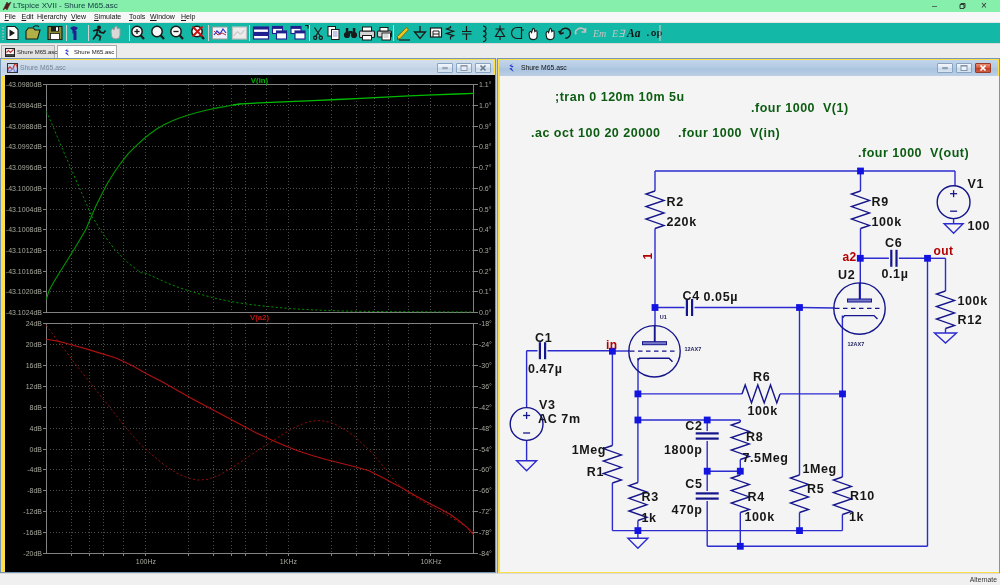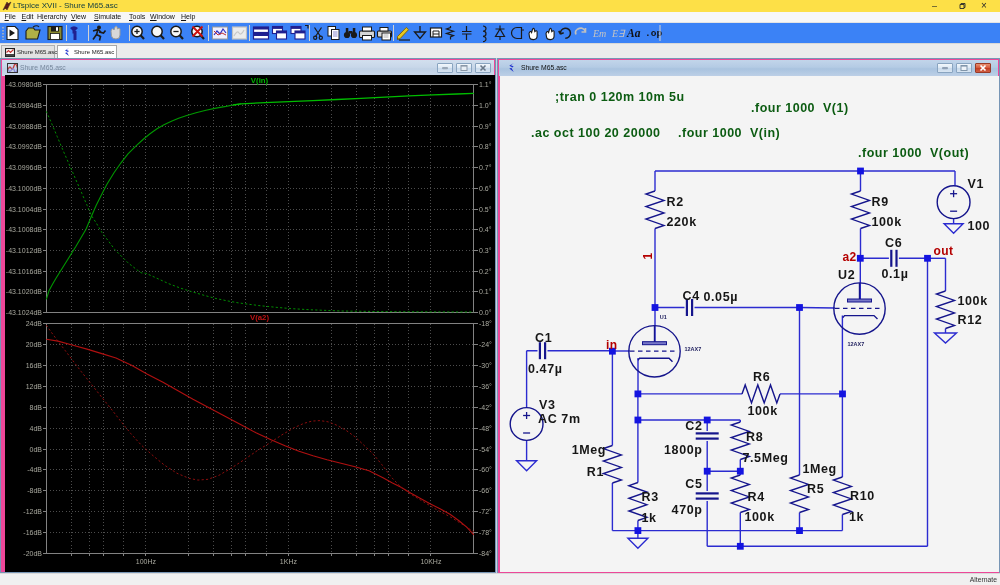--- a/index.html
+++ b/index.html
@@ -1,24 +1,24 @@
 <!DOCTYPE html>
 <html><head><meta charset="utf-8"><style>
 *{margin:0;padding:0;box-sizing:border-box}
 body{width:1000px;height:585px;overflow:hidden;font-family:"Liberation Sans",sans-serif;background:#d4d0c8;position:relative}
 .abs{position:absolute}
-#titlebar{left:0;top:0;width:1000px;height:11.5px;background:#fde047;color:#0e3a41;font-size:8.5px}
+#titlebar{left:0;top:0;width:1000px;height:11.5px;background:#86efac;color:#0e3a41;font-size:8.5px}
 #menubar{left:0;top:11.5px;width:1000px;height:11.5px;background:#f7f7f7;font-size:7px;color:#111;border-bottom:1px solid #e4e4e4}
 .mi{position:absolute;top:1.5px}
 .mi u{text-decoration:underline}
-#toolbar{left:0;top:23px;width:1000px;height:20.5px;background:#3b82f6;border-bottom:1px solid #d8d8d8}
+#toolbar{left:0;top:23px;width:1000px;height:20.5px;background:#14b8a6;border-bottom:1px solid #d8d8d8}
 #tabbar{left:0;top:43.5px;width:1000px;height:14px;background:#ececec}
 .tab{position:absolute;top:1px;height:13px;font-size:6px;color:#222;border:1px solid #b0b0b0;border-bottom:none;white-space:nowrap}
 #mdi{left:0;top:57.5px;width:1000px;height:515.5px;background:#c8d4e4}
-.win{position:absolute;border:1px solid #7795b5;background:#ec4899}
+.win{position:absolute;border:1px solid #7795b5;background:#fde047}
 .wtitle{position:absolute;left:1px;top:1px;right:1px;height:16px;font-size:6.8px;white-space:nowrap}
 .wt-act{background:linear-gradient(#c2d5ea,#b4cbe4 45%,#a9c3df 55%,#bccfe6);color:#101010}
 .wt-inact{background:linear-gradient(#d2dfee,#c8d7e9 45%,#c0d1e5 55%,#ccdaeb);color:#76879b}
 .wbtn{position:absolute;top:3.5px;width:16px;height:10px;border:1px solid #89a4c0;border-radius:1px;
 background:linear-gradient(#f2f7fc,#dbe7f3 50%,#c8d9ec 50%,#d8e5f2);}
 .wbtn svg{display:block}
 #status{left:0;top:573px;width:1000px;height:12px;background:#f0f0f0;border-top:1px solid #d9d9d9;font-size:6.8px;color:#333}
 .ax{font-size:7px;fill:#a9a99f}
 .ttl{font-size:7.8px;font-weight:bold}
 .gd{stroke:#4c4c4c;stroke-width:1;stroke-dasharray:1,2.2}

